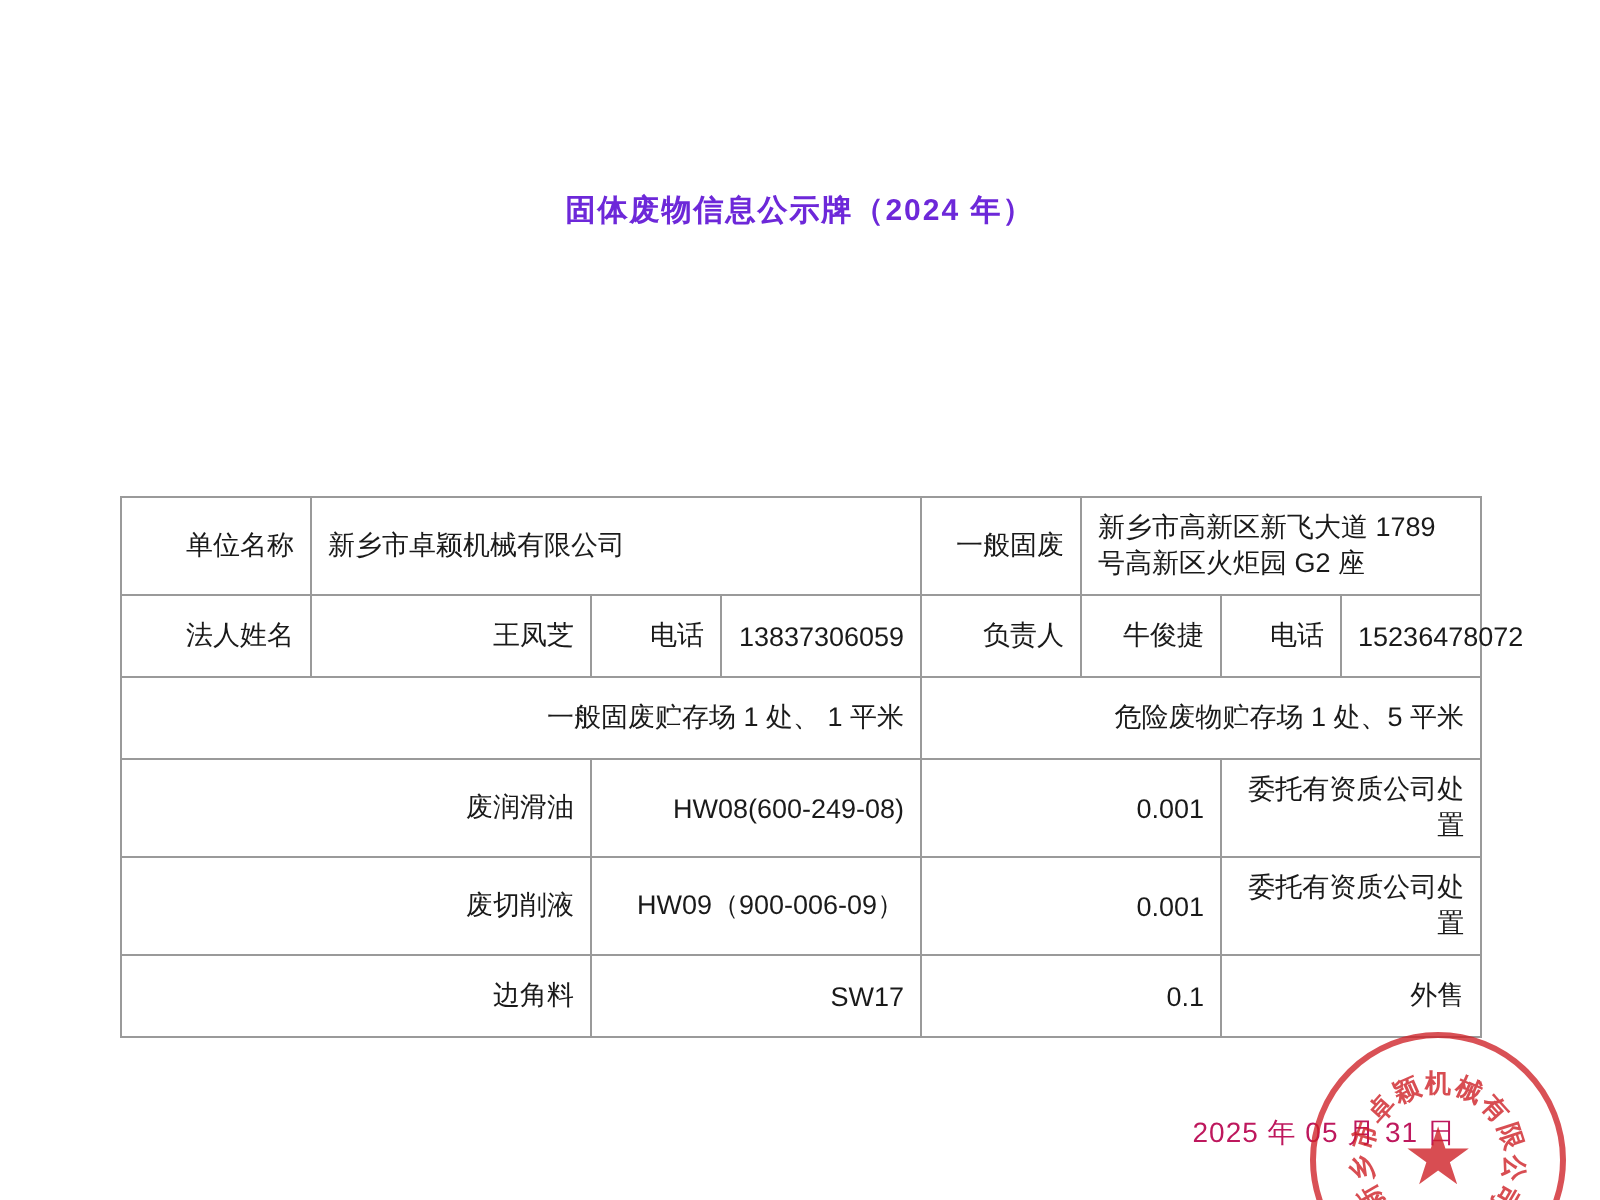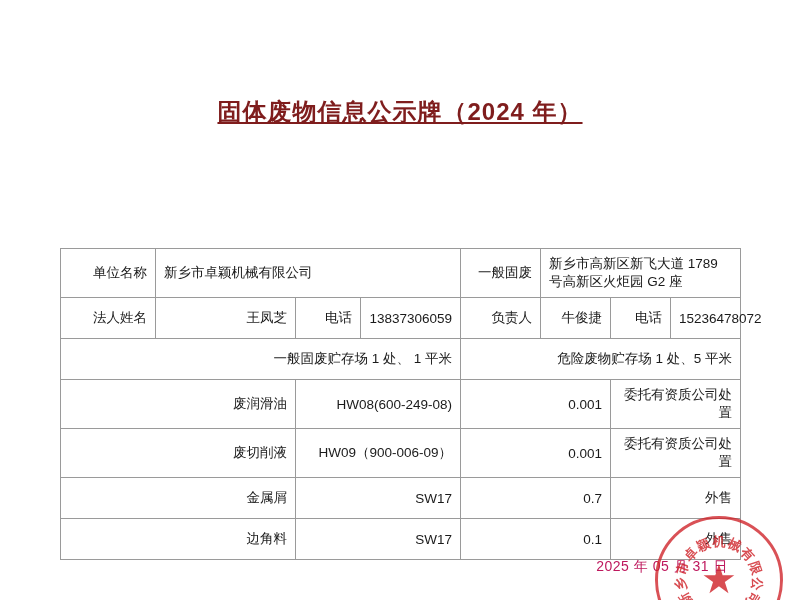--- a/index.html
+++ b/index.html
@@ -15,27 +15,26 @@
     overflow: hidden;
   }
   .page {
     position: relative;
     width: 800px;
     height: 600px;
     box-sizing: border-box;
   }
   .doc-title {
     text-align: center;
-    font-size: 24px;
+    font-size: 15px;
     font-weight: bold;
     letter-spacing: 1px;
     margin-top: 96px;
     margin-bottom: 0;
-    color: #7f1d1d;
-    text-decoration: underline;
+    color: #6d28d9;
   }
   .table-wrap {
     position: absolute;
     left: 60px;
     top: 152px;
     width: 680px;
   }
   table.info {
     border-collapse: collapse;
     width: 680px;
@@ -153,26 +152,20 @@
           <td class="c-center" colspan="2">0.001</td>
           <td class="c-center" colspan="2">委托有资质公司处置</td>
         </tr>
         <tr class="row-std">
           <td class="c-center" colspan="2">废切削液</td>
           <td class="c-center" colspan="2">HW09（900-006-09）</td>
           <td class="c-center" colspan="2">0.001</td>
           <td class="c-center" colspan="2">委托有资质公司处置</td>
         </tr>
         <tr class="row-std">
-          <td class="c-center" colspan="2">金属屑</td>
-          <td class="c-center" colspan="2">SW17</td>
-          <td class="c-center" colspan="2">0.7</td>
-          <td class="c-center" colspan="2">外售</td>
-        </tr>
-        <tr class="row-std">
           <td class="c-center" colspan="2">边角料</td>
           <td class="c-center" colspan="2">SW17</td>
           <td class="c-center" colspan="2">0.1</td>
           <td class="c-center" colspan="2">外售</td>
         </tr>
       </tbody>
     </table>
   </div>
 
   <div class="footer-date">2025 年 05 月 31 日</div>

